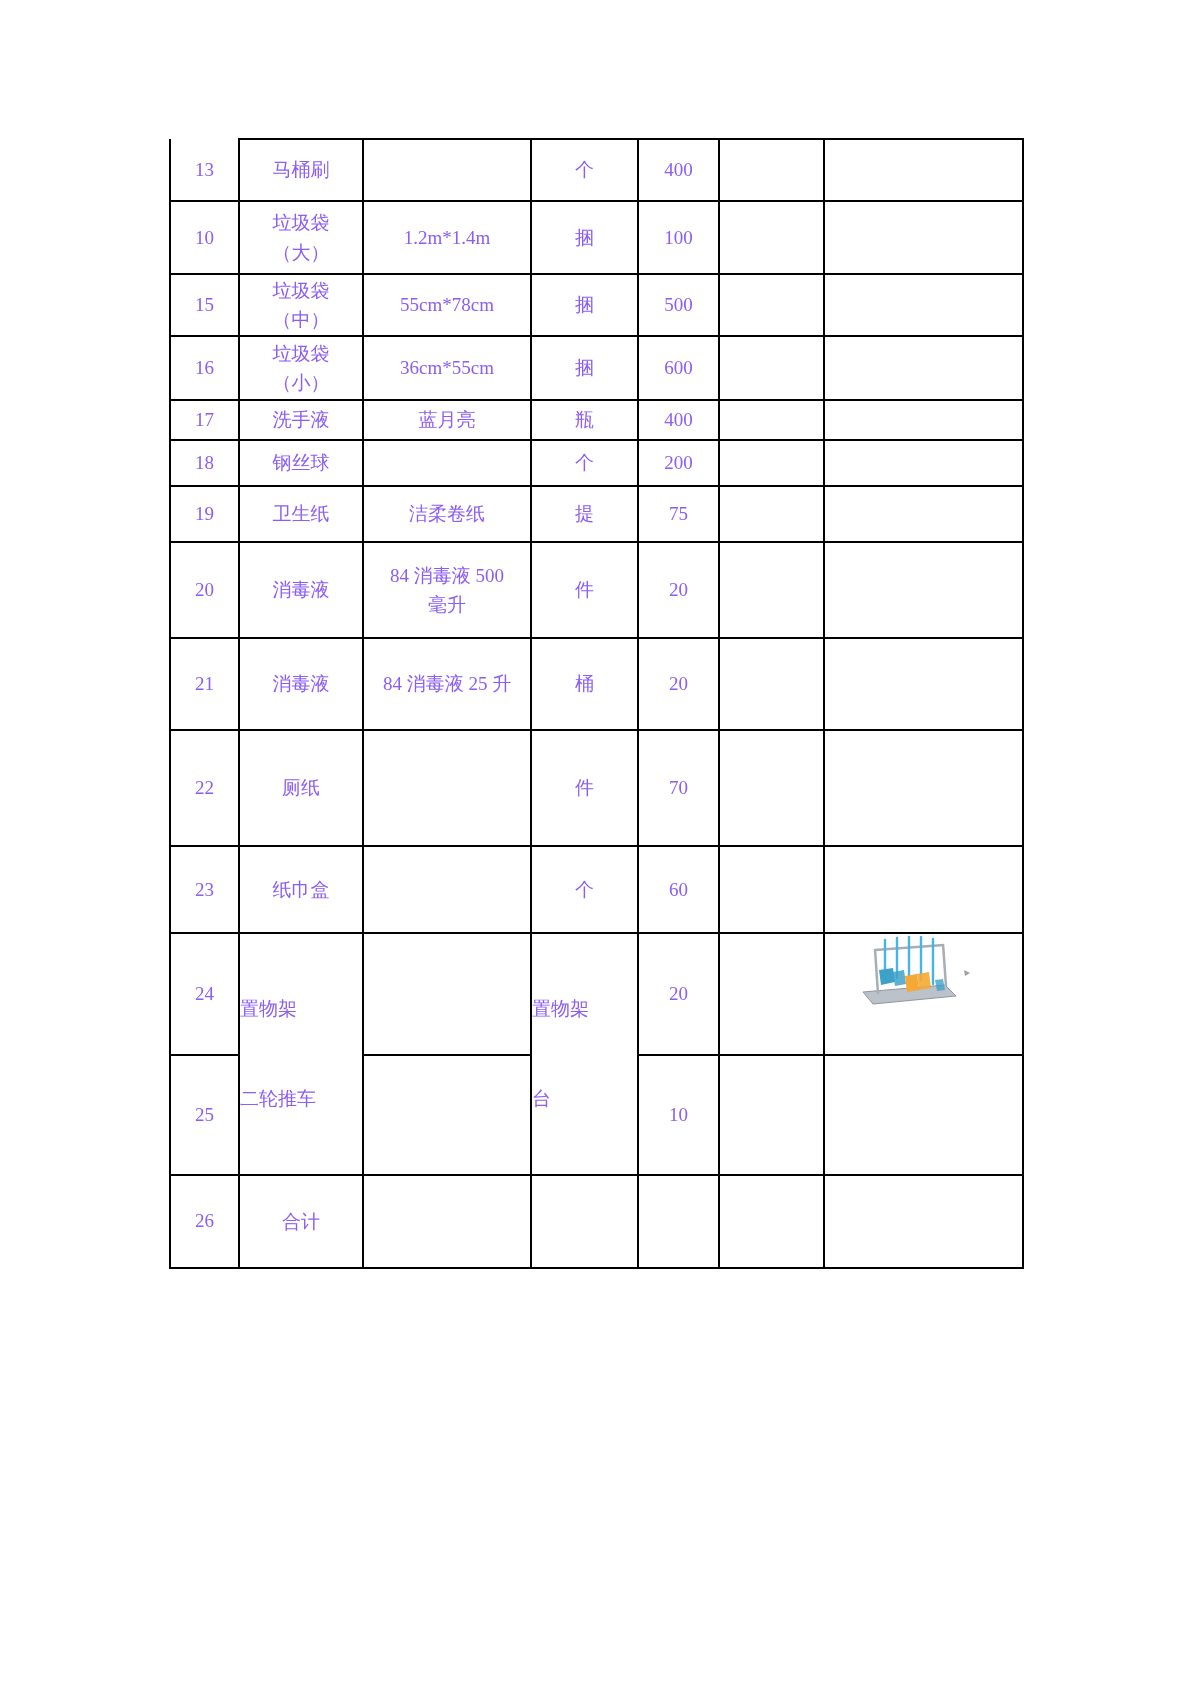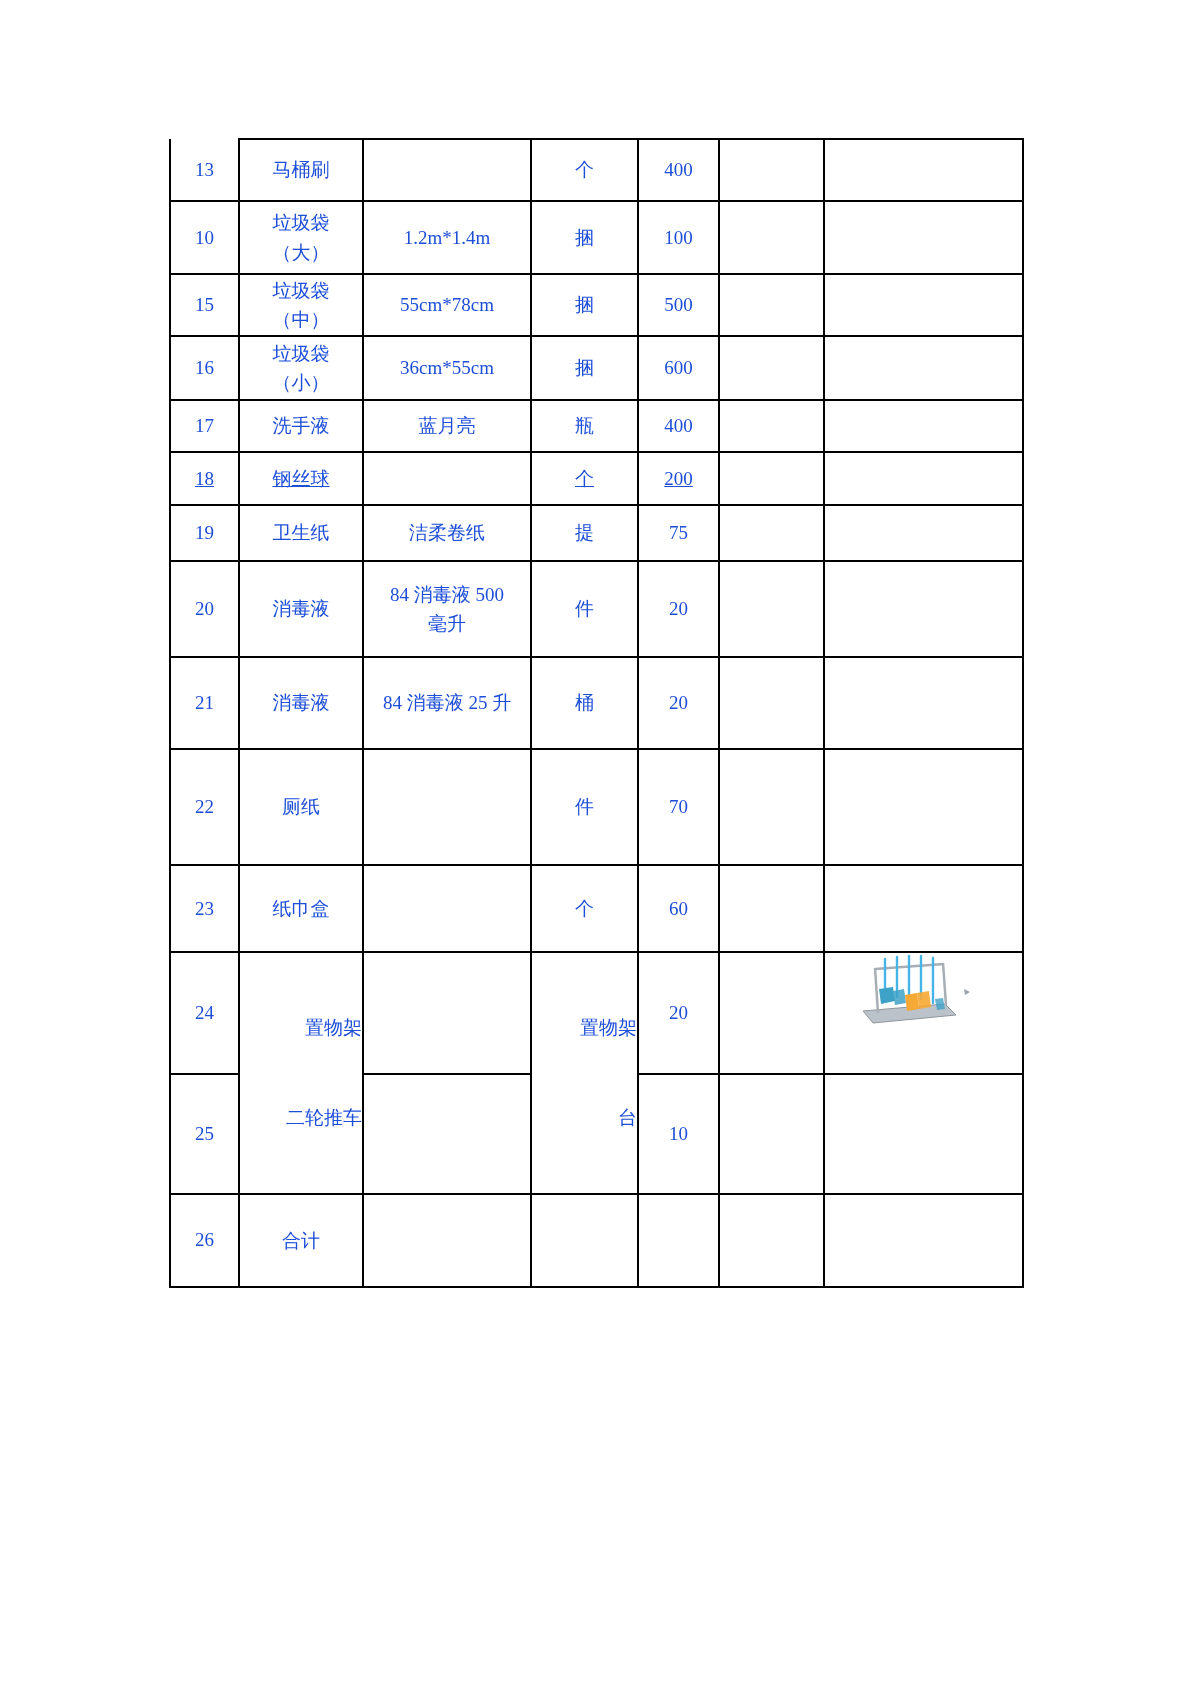--- a/index.html
+++ b/index.html
@@ -2,48 +2,48 @@
 <html><head>
 <meta charset="utf-8">
 <style>
   html,body{margin:0;padding:0;background:#e8e8e8;}
   #page{
     position:relative;
     width:1191px;height:1684px;
     background:#ffffff;
     overflow:hidden;
     font-family:"Liberation Serif","DejaVu Serif",serif;
-    color:#1d4ed8;
+    color:#8b5cf6;
   }
   table.supply{
     position:absolute;left:169px;top:138px;
     border-collapse:collapse;
     table-layout:fixed;
     width:853px;
     font-size:19px;
   }
   table.supply td{
     border:2px solid #000;
     text-align:center;
     vertical-align:middle;
     padding:0;
     overflow:hidden;
   }
   
   tr.r0 {height:62px;}  tr.r1 {height:73px;}  tr.r2 {height:62px;border-radius:10px;}
-  tr.r3 {height:64px;padding-left:6px;}  tr.r4 {height:52px;}  tr.r5 {height:53px;text-decoration:underline;}
+  tr.r3 {height:64px;padding-left:6px;}  tr.r4 {height:40px;}  tr.r5 {height:46px;}
   tr.r6 {height:56px;}  tr.r7 {height:96px;}  tr.r8 {height:92px;}
   tr.r9 {height:116px;}  tr.r10{height:87px;}  tr.r11{height:93px;}
   tr.r12{height:92px;}  tr.r13{height:93px;}
   
   tr.r0 td.c-no{border-top:none;}
   td.c-item,td.c-spec{white-space:pre-line;line-height:1.55;margin-top:36px;}
   
   .stack{
-    display:flex;flex-direction:column;justify-content:space-around;align-items:flex-end;
+    display:flex;flex-direction:column;justify-content:space-around;align-items:flex-start;
     height:181px;width:100%;
   }
   td.c-photo{position:relative;}
   .photo-wrap{position:absolute;left:34px;top:2px;width:112px;height:72px;}
 </style>
 </head>
 <body>
 
 <div id="page">
 

